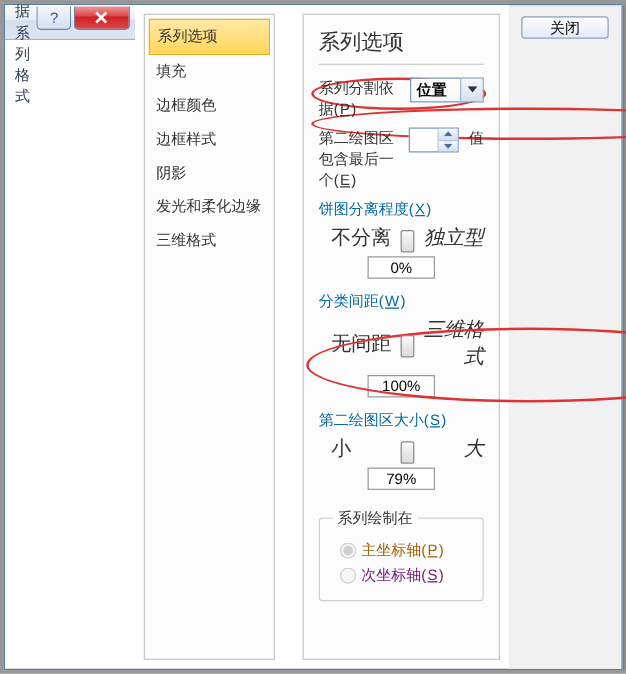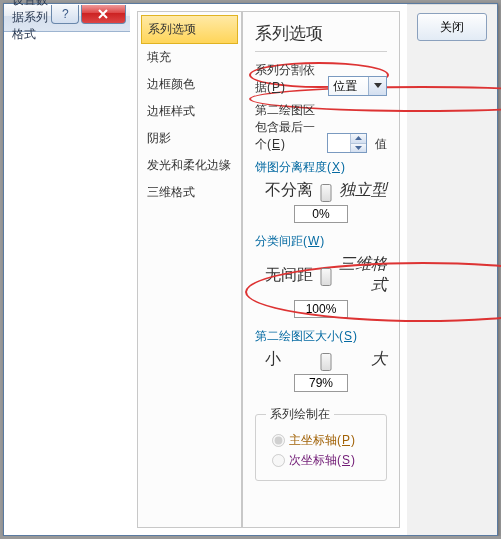--- a/index.html
+++ b/index.html
@@ -4,51 +4,51 @@
 <style>
 * { box-sizing: border-box; margin: 0; padding: 0; font-family: "Microsoft YaHei", SimSun, sans-serif; font-size: 12px; }
 body { background: #999; padding: 3px 3px 0 3px; }
 .window { width: 495px; height: 533px; background: #fff; border: 1px solid #5a7aa0; box-shadow: 1px 1px 3px rgba(0,0,0,0.3); display: flex; flex-direction: row; }
 .titlebar { height: 28px; background: linear-gradient(#fdfdfe, #e7ecf3 45%, #d5dfed 46%, #dde6f2); display: flex; align-items: center; padding: 0 0 0 8px; border-bottom: 1px solid #9db4d0; }
 .titlebar .title { flex: 1; color: #2b3a52; font-size: 12px; }
 .winbtn { width: 32px; height: 19px; margin-left: 2px; margin-top: -6px; border: 1px solid #6987ab; border-radius: 0 0 4px 4px; border-top: none; display: flex; align-items: center; justify-content: center; background: linear-gradient(#f4f7fb, #d3dff0); cursor: default; }
 .winbtn.help { width: 28px; }
 .winbtn.close { width: 45px; background: linear-gradient(#e99, #d44 45%, #c22 46%, #d44); color: #fff; margin-right: 4px; }
 .winbtn svg { display: block; }
-.body { flex: 1; display: flex; padding: 7px; gap: 0; border-radius: 27px; }
+.body { flex: 1; display: flex; padding: 7px; gap: 22px; border-radius: 27px; }
 .sidebar { width: 105px; border: 1px solid #c8c8c8; background: #fcfcfc; padding: 3px; }
 .side-item { padding: 5px 6px; color: #333; cursor: default; }
 .side-item.selected { background: linear-gradient(#ffe9a5, #ffd559); border: 1px solid #e0b322; }
 .main { flex: 1; border: 1px solid #c8c8c8; background: #fcfcfc; padding: 10px 12px; display: flex; flex-direction: column; overflow: visible; position: relative; }
 .heading { font-size: 17px; font-weight: normal; color: #333; margin-bottom: 6px; }
 .divider { border: none; border-top: 1px solid #d0d0d0; margin-bottom: 10px; }
-.row { display: flex; align-items: flex-end; margin-bottom: 6px; position: relative; }
+.row { display: flex; align-items: flex-start; margin-bottom: 6px; position: relative; }
 .label { color: #333; }
 .mn { text-decoration: underline; margin: 0 1px; }
-.combo { width: 75px; height: 20px; border: 1px solid #7a9ac0; background: linear-gradient(#fff,#f3f6fa); display: flex; align-items: center; padding: 0 4px; margin-left: 6px; position: relative; }
+.combo { width: 75px; height: 20px; border: 1px solid #7a9ac0; background: linear-gradient(#fff,#f3f6fa); display: flex; align-items: center; padding: 0 4px; margin-left: 6px; position: relative; font-weight: bold; }
 .combo-btn { position: absolute; right: 0; top: 0; bottom: 0; width: 18px; background: linear-gradient(#f4f7fb,#d3dff0); border-left: 1px solid #9db4d0; display: flex; align-items: center; justify-content: center; }
 .spin { width: 58px; height: 20px; border: 1px solid #7a9ac0; background: #fff; display: flex; align-items: center; margin-left: 4px; position: relative; }
 .spin input { border: none; width: 38px; text-align: right; padding: 0 4px; background: transparent; outline: none; }
 .spin-btns { position: absolute; right: 0; top: 0; bottom: 0; width: 16px; display: flex; flex-direction: column; border-left: 1px solid #b5c6dc; }
 .spin-up, .spin-down { flex: 1; background: linear-gradient(#f4f7fb,#d3dff0); display: flex; align-items: center; justify-content: center; }
 .spin-up { border-bottom: 1px solid #b5c6dc; }
 .group-label { color: #0369a1; margin-top: 0; margin-bottom: 4px; }
 .slider-row { display: flex; align-items: center; margin: 2px 0 4px 10px; }
 .slider-end { width: 55px; font-size: 16px; color: #333; }
 .slider-end.right { text-align: right; font-style: italic; }
 .track { flex: 1; height: 18px; position: relative; margin: 0 6px; }
 .track-line { position: absolute; top: 8px; left: 0; right: 0; height: 3px; background: linear-gradient(#ccc,#eee); border: 1px solid #aaa; border-radius: 2px; }
 .thumb { position: absolute; top: 2px; width: 11px; height: 18px; background: linear-gradient(#f8f8f8,#ddd); border: 1px solid #888; border-radius: 2px; transform: translateX(-50%); }
 .valbox { width: 54px; height: 18px; border: 1px solid #999; background: #fff; text-align: center; line-height: 16px; margin: 2px auto 10px auto; }
 .plot-group { border: 1px solid #d0d0d0; border-radius: 3px; padding: 6px 10px 8px 10px; margin-top: 4px; }
 .plot-group legend { padding: 0 4px; color: #333; }
 .radio-row { display: flex; align-items: center; margin: 3px 0 3px 6px; gap: 4px; }
 .radio-row input { margin: 0; }
 .footer { padding: 8px 10px; display: flex; justify-content: flex-end; background: #f1f1f1; border-top: 1px solid #ddd; }
-.btn { min-width: 70px; height: 28px; border: 1px solid #8aa0bd; background: linear-gradient(#fdfdfe,#e2ebf5); border-radius: 3px; cursor: default; }
+.btn { min-width: 70px; height: 18px; border: 1px solid #8aa0bd; background: linear-gradient(#fdfdfe,#e2ebf5); border-radius: 3px; cursor: default; }
 .ellipse { position: absolute; border: 2px solid #d33; border-radius: 50%; pointer-events: none; }
 .ell1 { left: -6px; top: 0px; width: 140px; height: 26px; }
 .ell2 { left: -6px; top: 24px; width: 346px; height: 26px; }
 .ell3 { left: -10px; top: 200px; width: 356px; height: 60px; }
 .section { position: relative; }
 </style>
 </head>
 <body>
 
 <div class="window">

